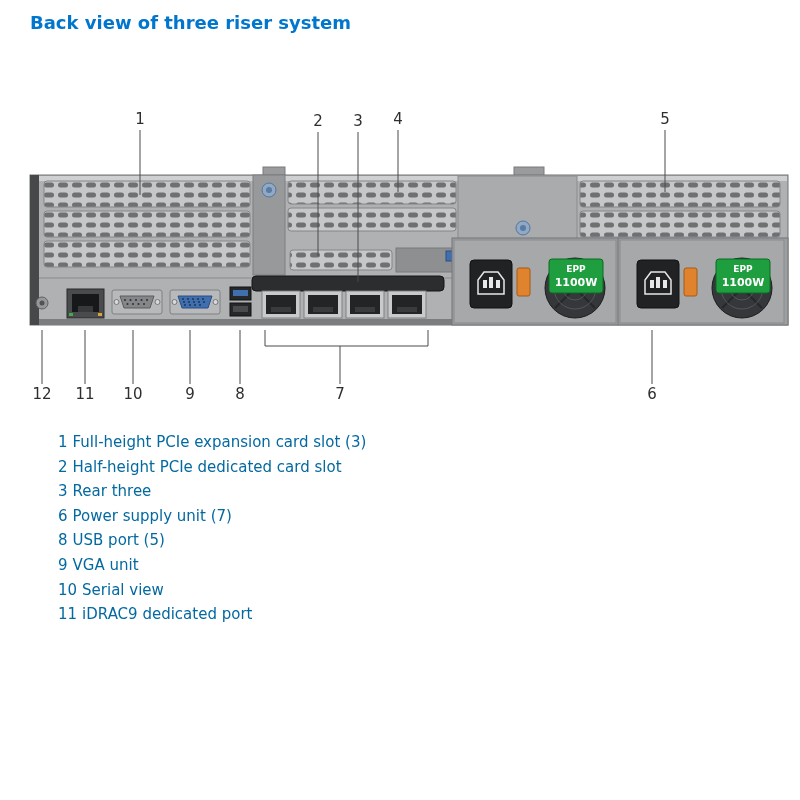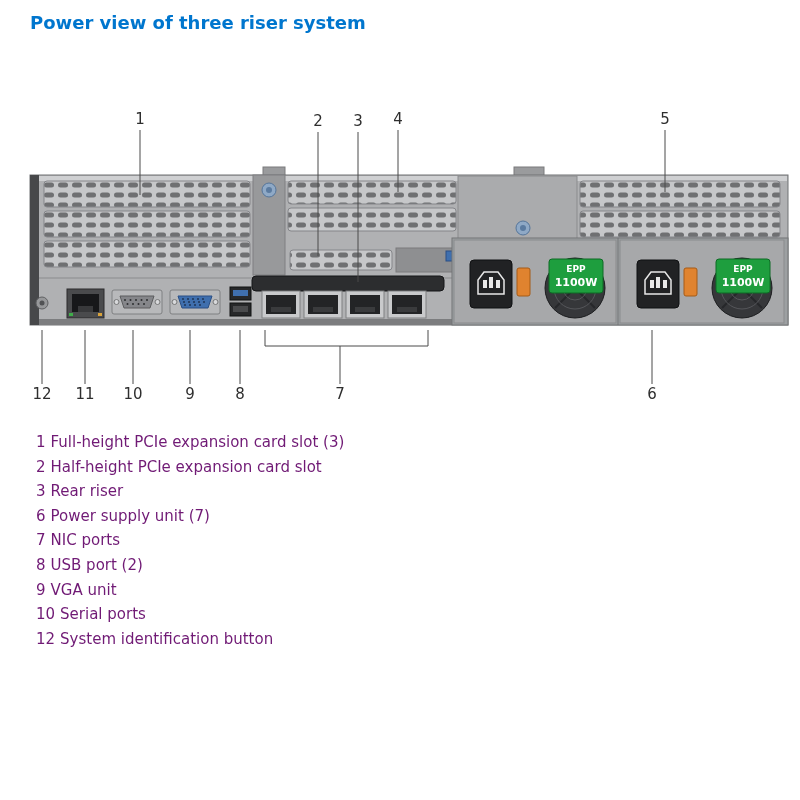--- a/index.html
+++ b/index.html
@@ -1,32 +1,32 @@
 <!DOCTYPE html>
 <html><head>
 <meta charset="utf-8">
 <style>
   html,body{margin:0;padding:0;background:#ffffff;}
   .page{position:relative;width:800px;height:800px;background:#ffffff;overflow:hidden;
         font-family:"DejaVu Sans","Liberation Sans",sans-serif;}
   .page-title{position:absolute;top:12px;left:30px;font-size:18px;font-weight:bold;color:#0076ce;}
   .figure{position:absolute;top:100px;left:0;}
-  .legend{position:absolute;top:430px;left:36px;font-size:15px;color:#701a75;}
+  .legend{position:absolute;top:430px;left:58px;font-size:15px;color:#0369a1;}
   .legend-row{line-height:24.6px;white-space:nowrap;}
   .legend-num{margin-right:5px;}
   svg text.callout{font-family:"DejaVu Sans","Liberation Sans",sans-serif;font-size:15px;fill:#2e2e2e;}
   svg text.psu-line1{font-family:"DejaVu Sans",sans-serif;font-size:9px;font-weight:bold;fill:#ffffff;}
   svg text.psu-line2{font-family:"DejaVu Sans",sans-serif;font-size:11px;font-weight:bold;fill:#ffffff;}
 </style>
 </head>
 <body>
 
 <div class="page">
 
-  <div class="page-title">Power view of three riser system</div>
+  <div class="page-title">Back view of three riser system</div>
 
   <svg class="figure" width="800" height="322" viewBox="0 0 800 322">
     <defs>
       <pattern id="vent" width="14" height="10" patternUnits="userSpaceOnUse">
         <rect width="14" height="10" fill="#c6c7c9"></rect>
         <rect x="2" y="2.5" width="10" height="5" rx="2.5" fill="#6f7072"></rect>
       </pattern>
     </defs>
 
     <g>
@@ -243,23 +243,22 @@
       <text class="callout" x="133" y="299">10</text>
       <text class="callout" x="190" y="299">9</text>
       <text class="callout" x="240" y="299">8</text>
       <text class="callout" x="340" y="299">7</text>
       <text class="callout" x="652" y="299">6</text>
     </g>
   </svg>
 
   <div class="legend">
     <div class="legend-row"><span class="legend-num">1</span><span class="legend-label">Full-height PCIe expansion card slot (3)</span></div>
-    <div class="legend-row"><span class="legend-num">2</span><span class="legend-label">Half-height PCIe expansion card slot</span></div>
-    <div class="legend-row"><span class="legend-num">3</span><span class="legend-label">Rear riser</span></div>
+    <div class="legend-row"><span class="legend-num">2</span><span class="legend-label">Half-height PCIe dedicated card slot</span></div>
+    <div class="legend-row"><span class="legend-num">3</span><span class="legend-label">Rear three</span></div>
     <div class="legend-row"><span class="legend-num">6</span><span class="legend-label">Power supply unit (7)</span></div>
-    <div class="legend-row"><span class="legend-num">7</span><span class="legend-label">NIC ports</span></div>
-    <div class="legend-row"><span class="legend-num">8</span><span class="legend-label">USB port (2)</span></div>
+    <div class="legend-row"><span class="legend-num">8</span><span class="legend-label">USB port (5)</span></div>
     <div class="legend-row"><span class="legend-num">9</span><span class="legend-label">VGA unit</span></div>
-    <div class="legend-row"><span class="legend-num">10</span><span class="legend-label">Serial ports</span></div>
-    <div class="legend-row"><span class="legend-num">12</span><span class="legend-label">System identification button</span></div>
+    <div class="legend-row"><span class="legend-num">10</span><span class="legend-label">Serial view</span></div>
+    <div class="legend-row"><span class="legend-num">11</span><span class="legend-label">iDRAC9 dedicated port</span></div>
   </div>
 
 </div>
 
 </body></html>

